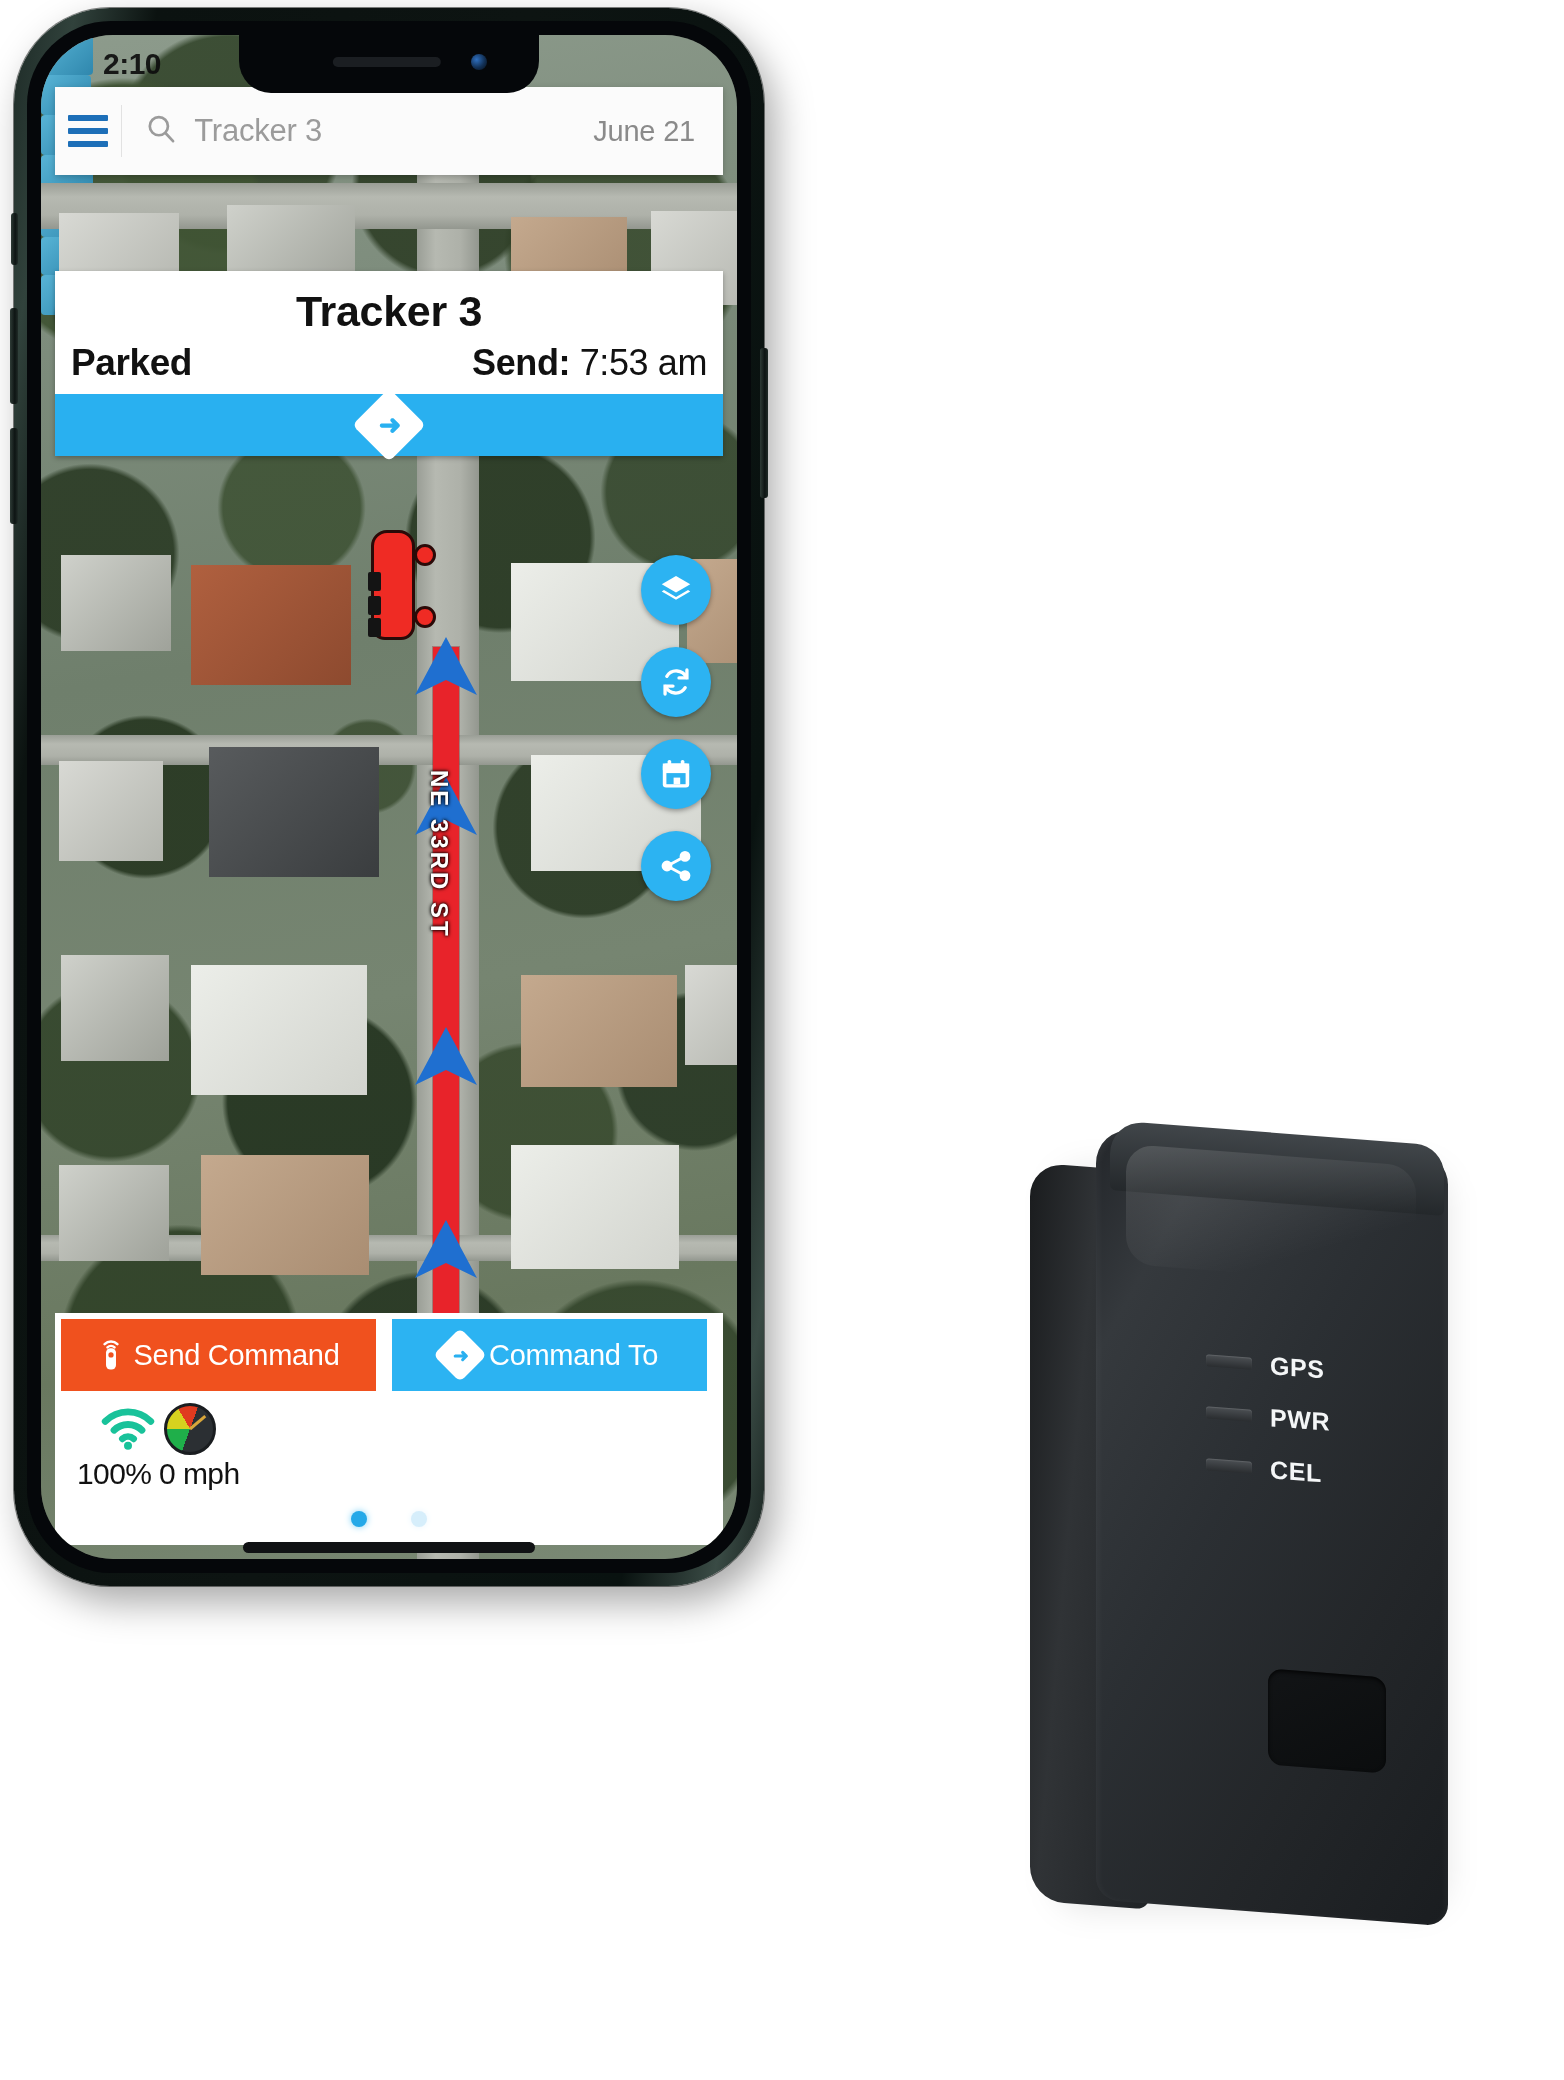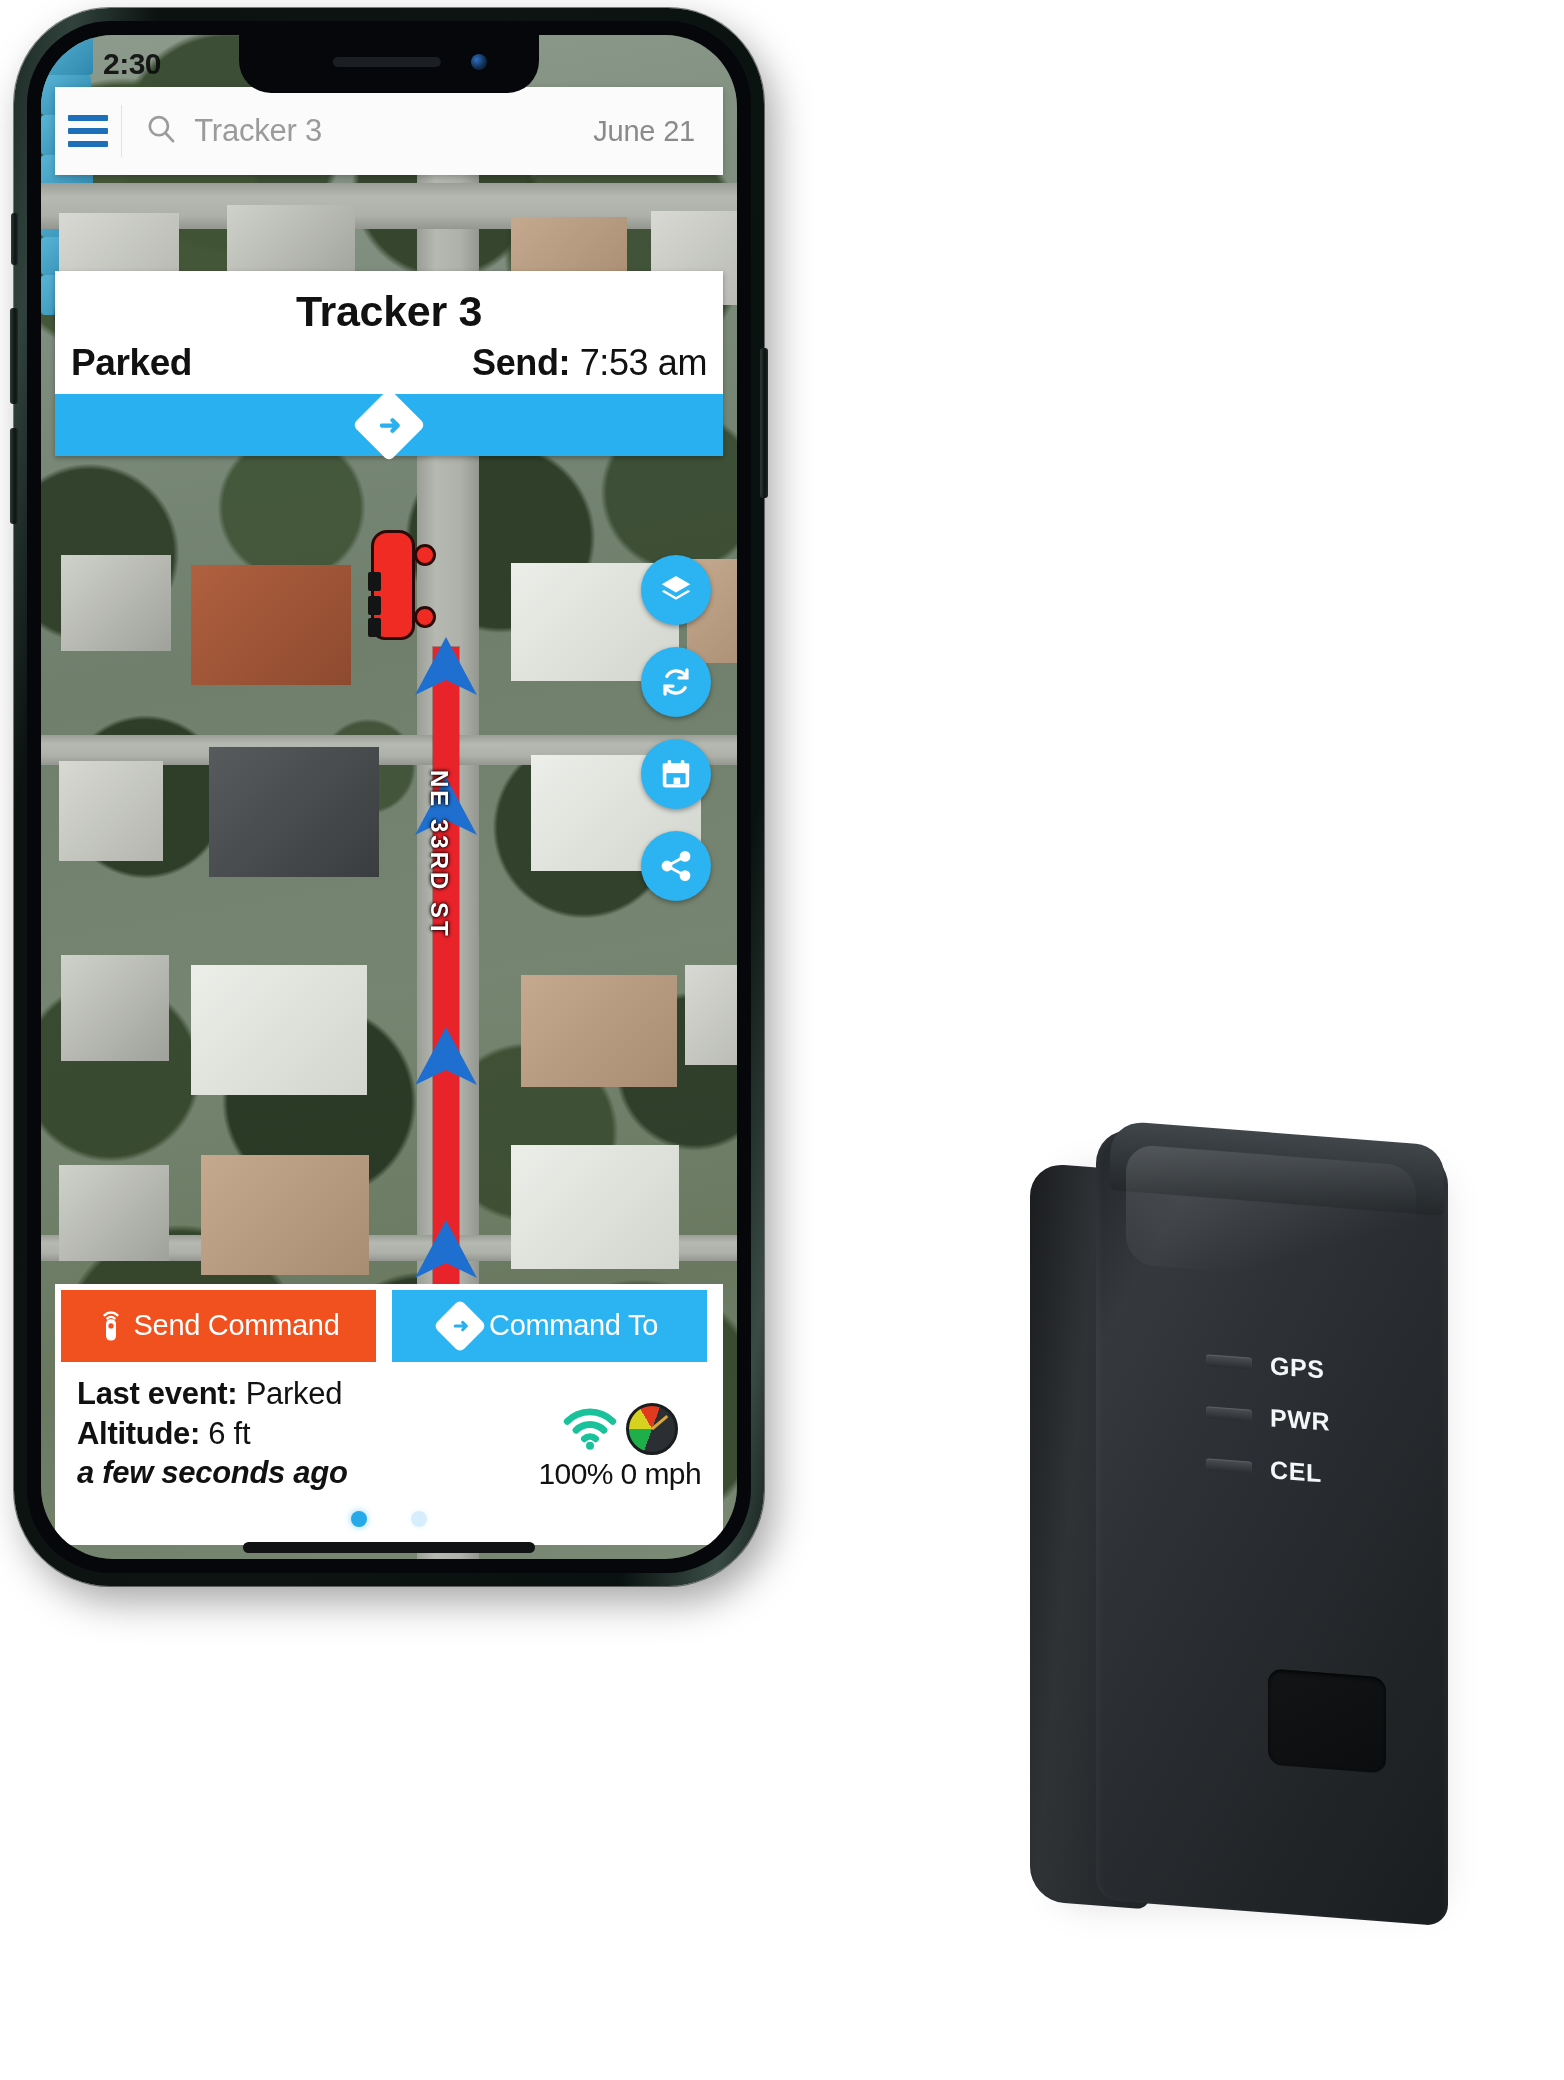--- a/index.html
+++ b/index.html
@@ -387,21 +387,21 @@
           <div class="car-win" style="top:66px;"></div>
           <div class="car-win" style="top:88px;"></div>
           <div class="car-wheel" style="top:14px;"></div>
           <div class="car-wheel" style="top:76px;"></div>
         </div>
 
         <div class="map-badge">
           <span class="glyph">▲</span>
         </div>
 
-        <div class="status-time">2:30</div>
+        <div class="status-time">2:10</div>
 
         <div class="notch">
           <div class="speaker"></div>
           <div class="camera"></div>
         </div>
 
         <div class="searchbar">
           <div class="hamburger">
             <span></span>
               <span></span>
@@ -497,31 +497,20 @@
             <div class="bp-btn bp-nav">
               <span class="nav-diamond" style="width:38px;height:38px;">
                 <span class="d"></span>
                   <span class="arr" style="font-size:19px;">➜</span>
               </span>
               <span class="bp-btn-label">Command To</span>
             </div>
           </div>
 
           <div class="bp-info">
-            <div class="bp-left">
-              <div>
-                <span class="bp-k">Last event:</span>
-                <span class="bp-v">Parked</span>
-              </div>
-              <div>
-                <span class="bp-k">Altitude:</span>
-                <span class="bp-v">6 ft</span>
-              </div>
-              <div class="bp-ago">a few seconds ago</div>
-            </div>
 
             <div class="bp-right">
               <div class="bp-icons">
                 <span>
                   <svg width="56" height="44" viewBox="0 0 28 22" fill="none" stroke="#19c29a" stroke-width="3.4" stroke-linecap="round">
                     <path d="M2.6 7.2a16 16 0 0 1 22.8 0"></path>
                     <path d="M7 11.6a10 10 0 0 1 14 0"></path>
                     <path d="M11.2 15.9a4.2 4.2 0 0 1 5.6 0"></path>
                     <circle cx="14" cy="19.4" r="2" fill="#19c29a" stroke="none"></circle>
                   </svg>

